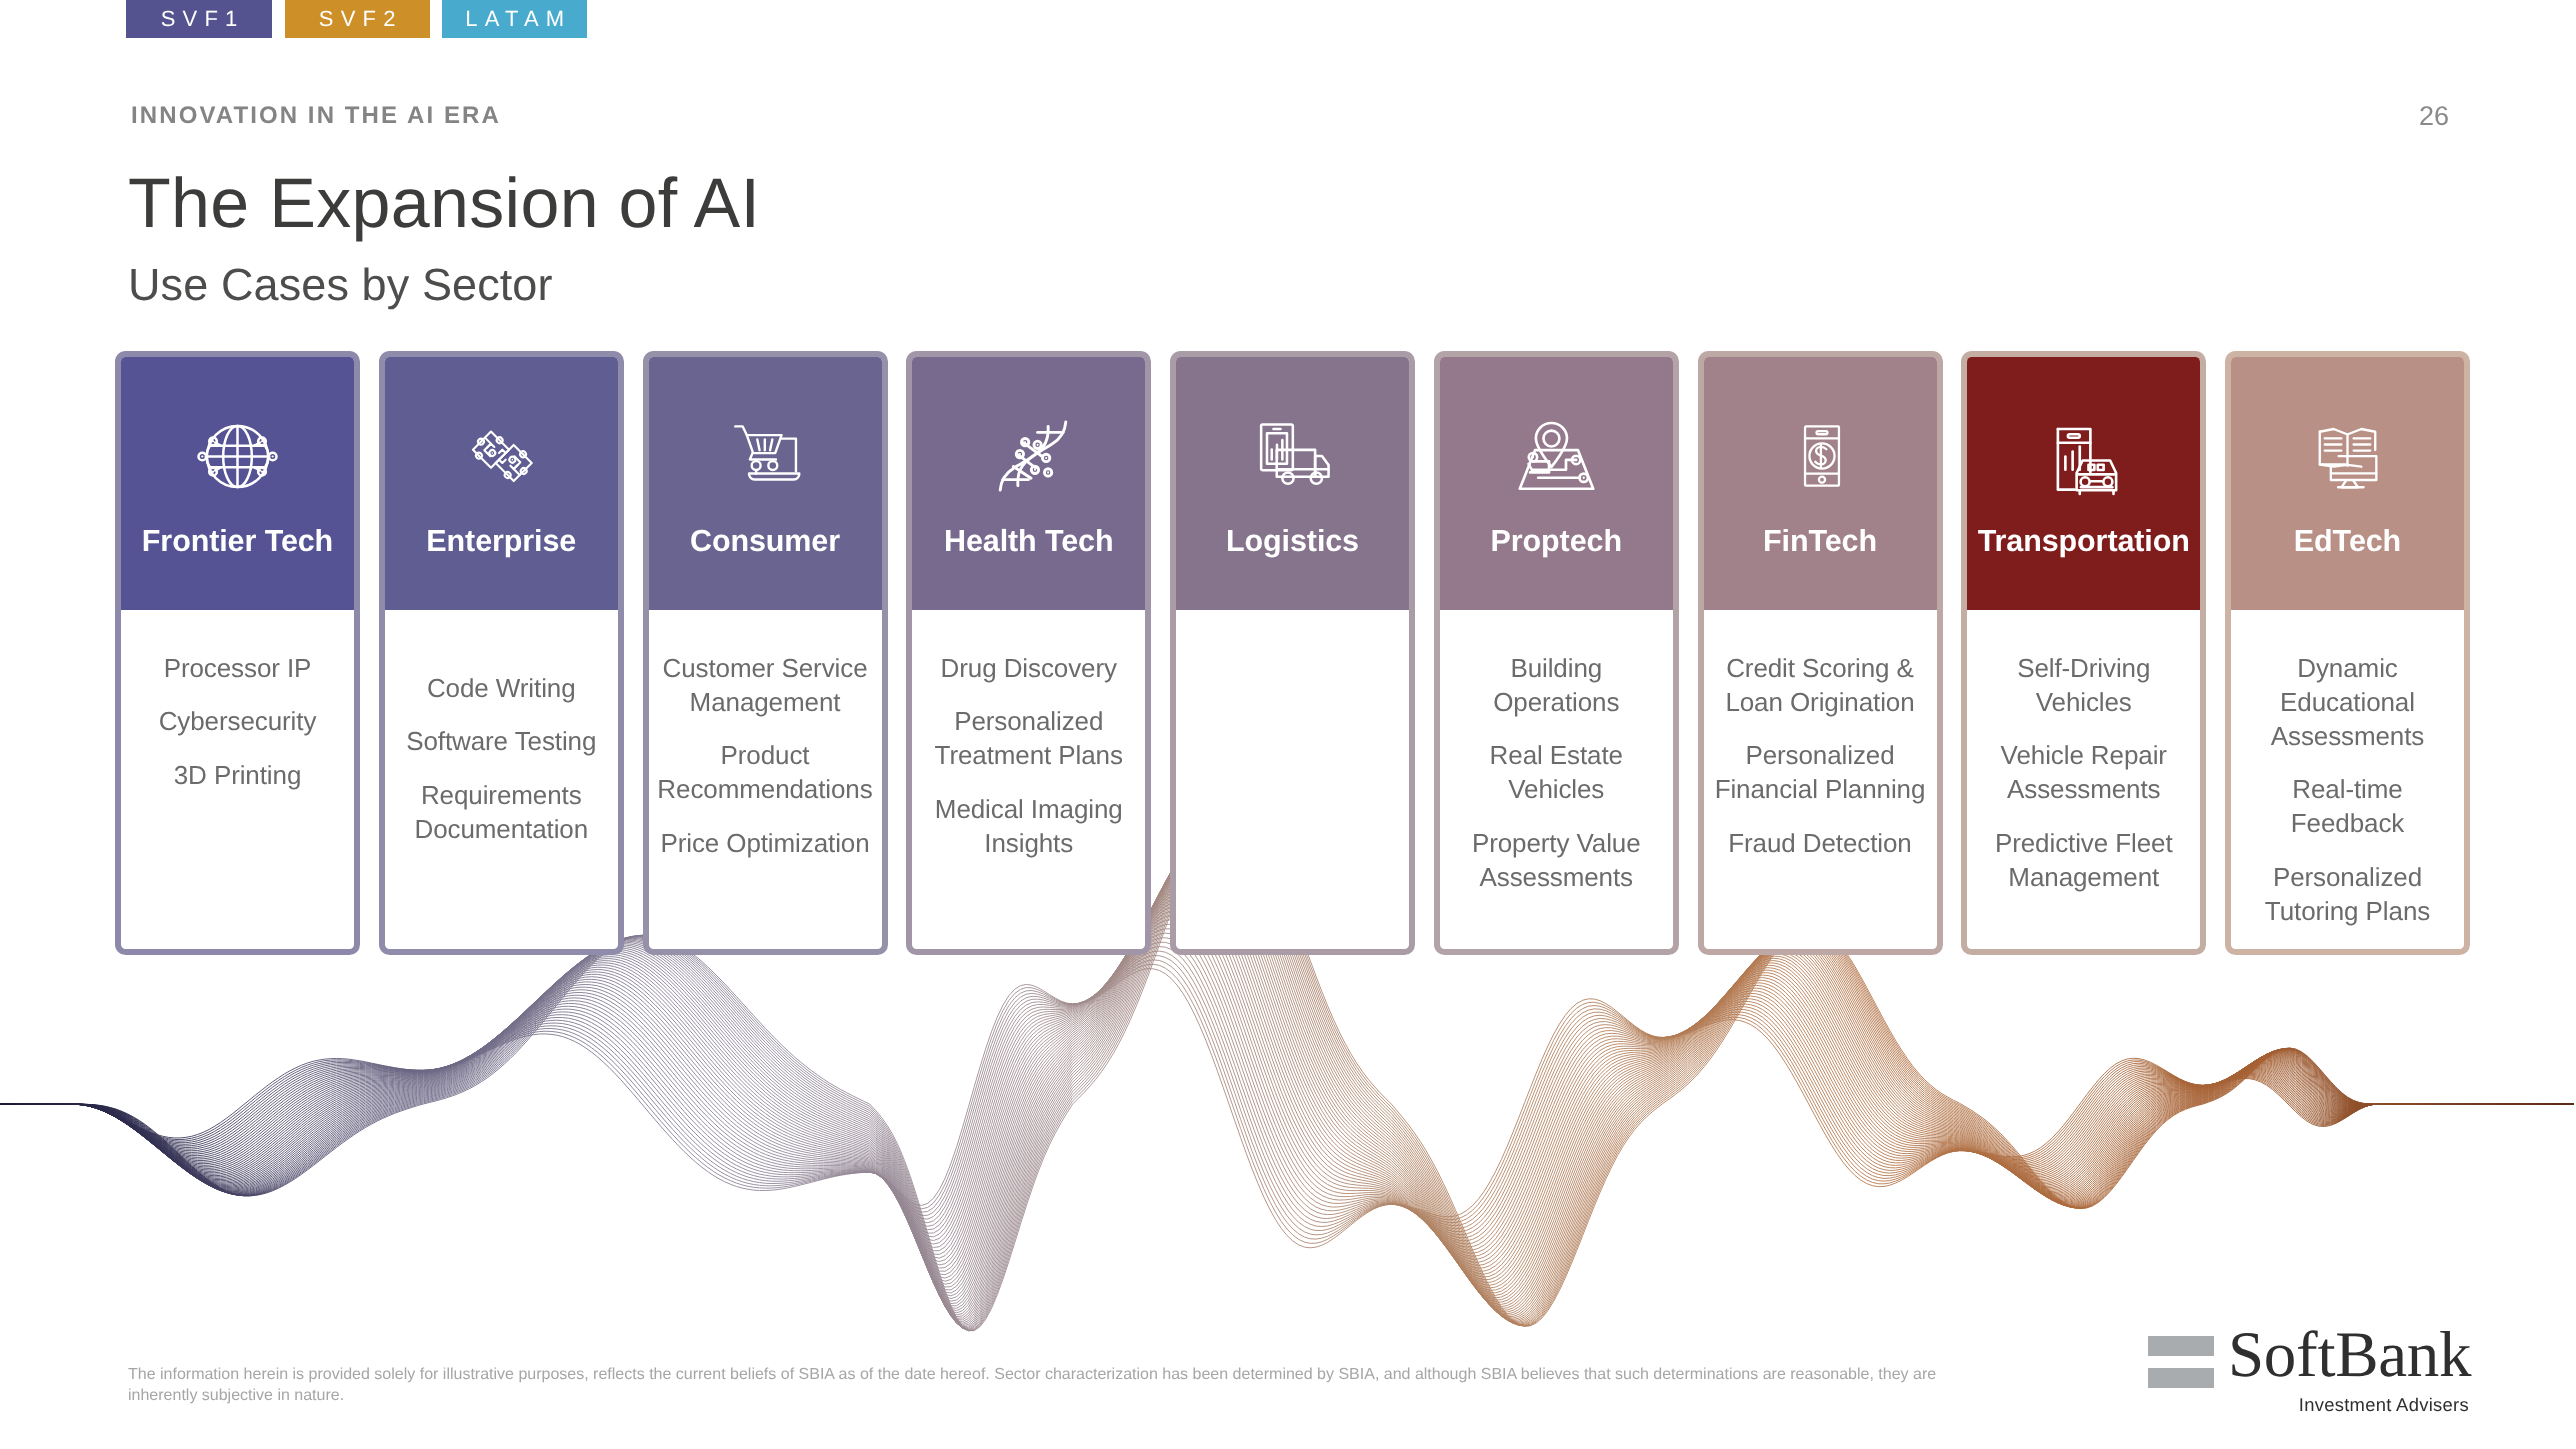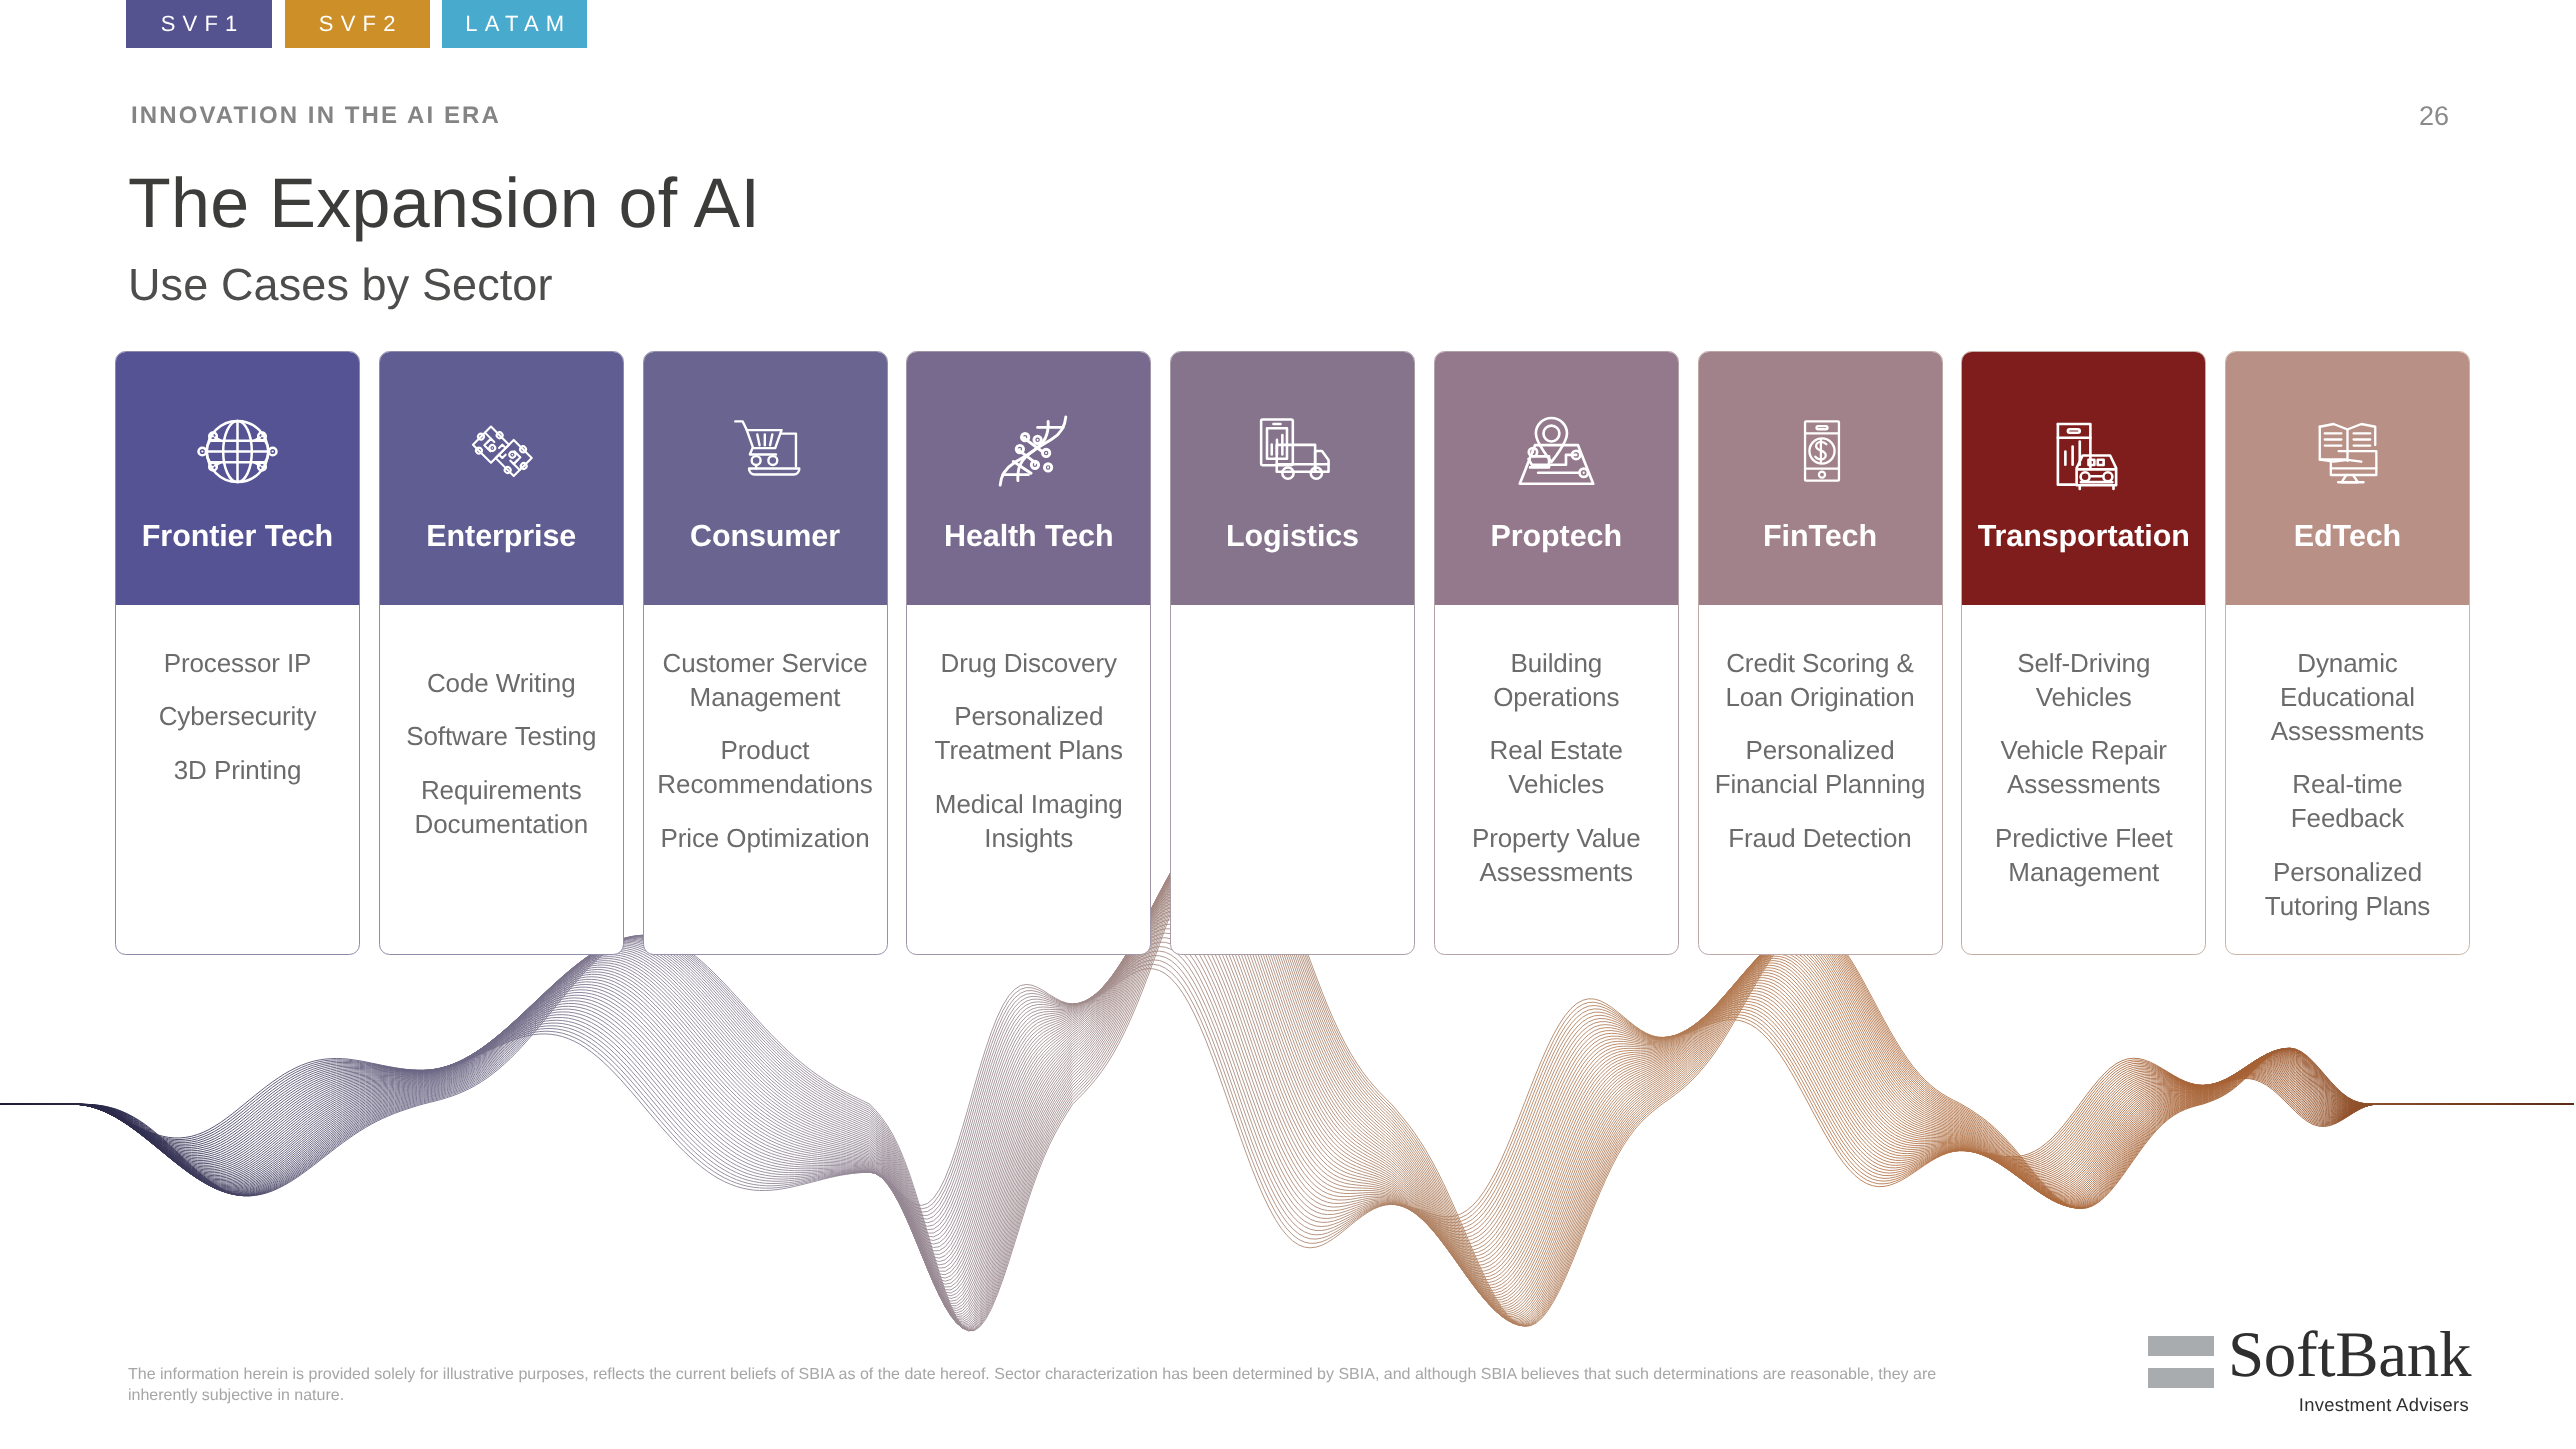--- a/index.html
+++ b/index.html
@@ -3,39 +3,39 @@
 <meta charset="utf-8">
 <style>
   html,body{margin:0;padding:0;background:#ffffff;}
   body{width:2576px;height:1449px;overflow:hidden;
        font-family:"Liberation Sans",sans-serif;
        -webkit-font-smoothing:antialiased;text-rendering:geometricPrecision;}
   .slide{position:relative;width:2576px;height:1449px;overflow:hidden;background:#fff;}
 
   
   .tabbar{position:absolute;left:126px;top:0;display:flex;gap:12.6px;}
-  .tab{height:48px;width:145px;display:flex;align-items:center;justify-content:center;
+  .tab{height:38px;width:145px;display:flex;align-items:center;justify-content:center;
        color:#ffffff;font-size:22px;letter-spacing:7.2px;text-indent:7.2px;font-weight:400;}
   .tab.t1{width:146px;}
 
   
   .eyebrow{position:absolute;left:131px;top:102px;font-size:24px;letter-spacing:2.1px;
            color:#848484;font-weight:700;}
   .pagenum{position:absolute;left:2419px;top:101px;font-size:27px;color:#8a8a8a;font-weight:400;}
   .title{position:absolute;left:128px;top:163px;font-size:70px;color:#3c3c3b;
          font-weight:400;letter-spacing:0.3px;}
   .subtitle{position:absolute;left:128px;top:259px;font-size:45px;color:#4d4d4c;
             font-weight:400;letter-spacing:0.1px;}
 
   
   .cards{position:absolute;left:115px;top:351px;width:2355px;height:604px;
          display:flex;justify-content:space-between;}
   .card{position:relative;width:245px;height:604px;border-radius:10.6px;
         background:#ffffff;box-sizing:border-box;
-        border:1px solid #22c55e;overflow:hidden;
+        border:6px solid #22c55e;overflow:hidden;
         display:flex;flex-direction:column;}
   .card-head{height:253px;flex:0 0 253px;display:flex;flex-direction:column;
              align-items:center;position:relative;}
   .card-icon{margin-top:55px;width:89px;height:89px;display:block;}
   .card-icon svg{display:block;width:89px;height:89px;}
   .card-title{position:absolute;left:0;right:0;top:167px;text-align:center;
               color:#ffffff;font-size:30.5px;font-weight:700;letter-spacing:-0.1px;}
   .card-body{flex:1 1 auto;width:218px;margin:0 auto;text-align:center;padding-top:41px;}
   .card-item{color:#6b6b6b;font-size:26px;line-height:34px;margin-bottom:19.3px;
              font-weight:400;letter-spacing:-0.1px;}

